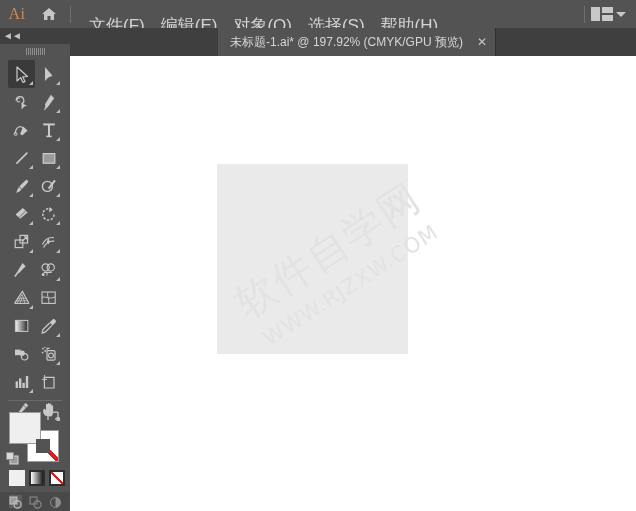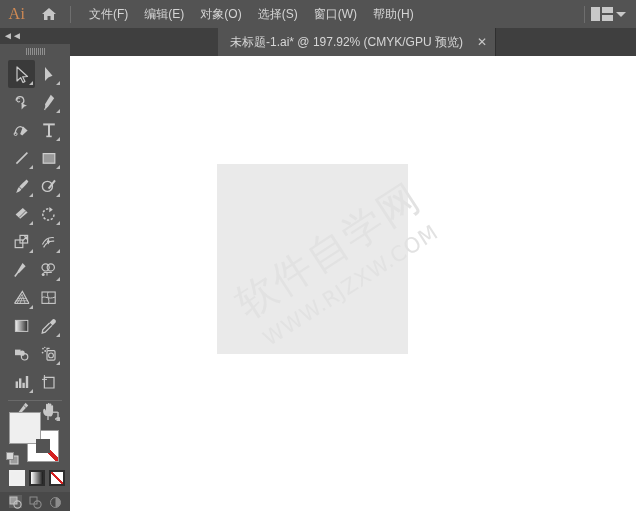--- a/index.html
+++ b/index.html
@@ -34,24 +34,24 @@
     width: 30px; height: 28px;
     display: flex; align-items: center; justify-content: center;
   }
   .mb-sep {
     width: 1px; height: 17px;
     background: #6e6e6e;
     margin: 0 6px;
   }
   #menu-items { display: flex; align-items: center; margin-left: 4px; }
   .menu-item {
-    padding: 0 8px;
+    padding: 12px 8px;
     height: 28px;
     line-height: 28px;
-    font-size: 12px;
+    font-size: 17px;
     color: #d4d4d4;
     white-space: nowrap;
     cursor: default;
   }
   #workspace-area {
     position: absolute; right: 4px; top: 0;
     height: 28px;
     display: flex; align-items: center;
   }
   #ws-icon { width: 22px; height: 14px; position: relative; margin-right: 3px; }
@@ -276,21 +276,20 @@
       <svg width="16" height="14" viewBox="0 0 16 14">
         <path d="M8 1 L15 7 L13 7 L13 13 L9.5 13 L9.5 9 L6.5 9 L6.5 13 L3 13 L3 7 L1 7 Z" fill="#c6c6c6"></path>
       </svg>
     </div>
     <div class="mb-sep"></div>
     <div id="menu-items">
         <div class="menu-item">文件(F)</div>
         <div class="menu-item">编辑(E)</div>
         <div class="menu-item">对象(O)</div>
         <div class="menu-item">选择(S)</div>
-        <div class="menu-item">窗口(W)</div>
         <div class="menu-item">帮助(H)</div>
       </div>
     <div id="workspace-area">
       <div class="mb-sep"></div>
       <div id="ws-icon">
         <i class="l"></i>
           <i class="rt"></i>
           <i class="rb"></i>
       </div>
       <div id="ws-chev"></div>

